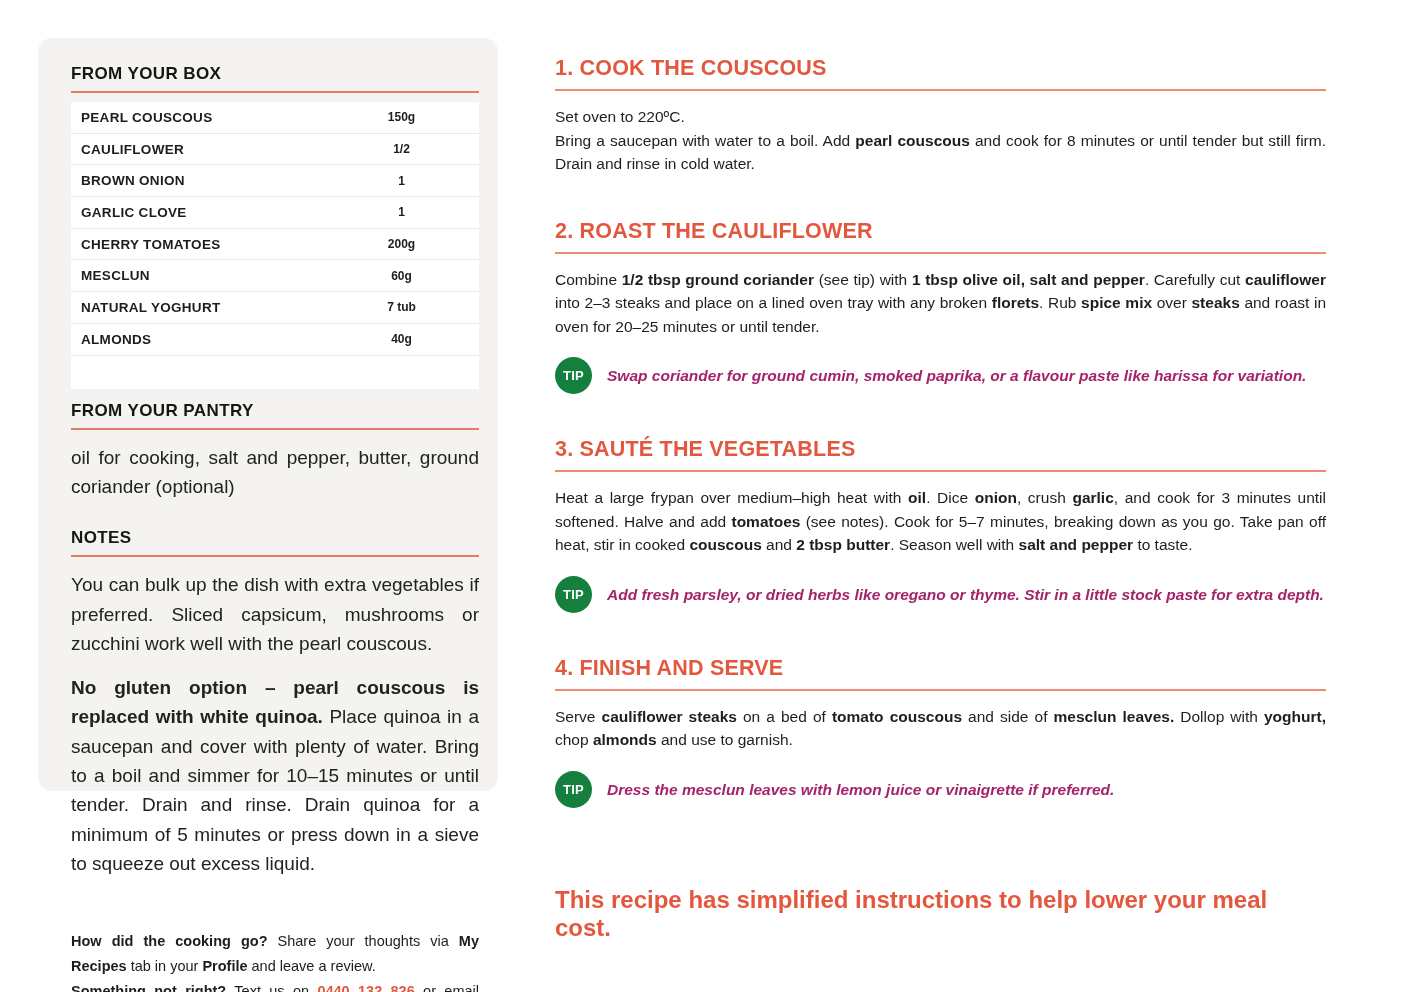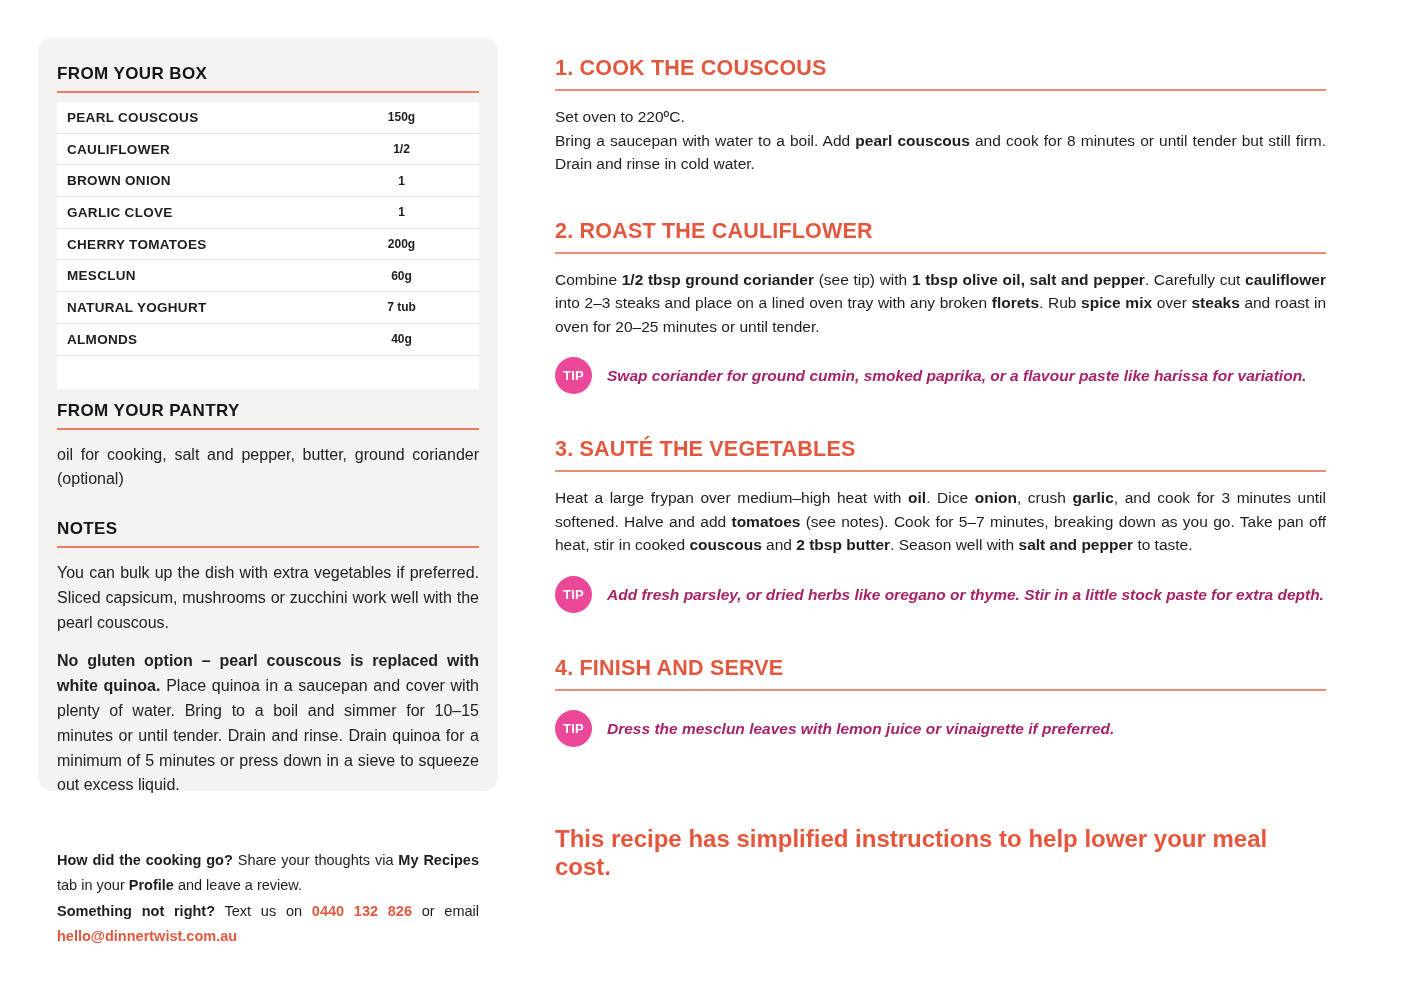--- a/index.html
+++ b/index.html
@@ -1,52 +1,52 @@
 <!DOCTYPE html>
 <html><head>
 <meta charset="utf-8">
 <style>
   * { margin:0; padding:0; box-sizing:border-box; }
   html,body { width:1403px; height:992px; background:#ffffff;
     font-family:"Liberation Sans", sans-serif; color:#1d1d1b; overflow:hidden; }
 
   
   .card { position:absolute; left:38px; top:38px; width:460px; height:753px;
-    background:#f4f3f1; border-radius:14px; padding:26px 19px 0 19px; }
+    background:#f4f3f1; border-radius:14px; padding:26px 19px 0 33px; }
 
   .side-title { font-size:17px; font-weight:bold; letter-spacing:0.4px; color:#161614; }
   .rule { border-top:2px solid #e87c63; margin-top:7px; }
 
   .ingredient-table { background:#ffffff; margin-top:9px; }
   .ing-row { display:flex; align-items:center; height:31.7px;
     border-bottom:1px solid #e9e8e5; }
   .ing-name { flex:1; font-size:13.5px; font-weight:bold; letter-spacing:0.3px;
     padding-left:10px; }
   .ing-qty { width:155px; text-align:center; font-size:12px; font-weight:bold; }
   .ing-spacer { height:33px; }
 
-  .side-para { font-size:16px; line-height:1.55; text-align:justify; color:#222220; }
+  .side-para { font-size:19px; line-height:1.55; text-align:justify; color:#222220; }
   .mt-pantry-title { margin-top:12px; }
   .mt-pantry-text  { margin-top:13px; }
   .mt-notes-title  { margin-top:27px; }
   .mt-notes-p1     { margin-top:13px; }
   .mt-notes-p2     { margin-top:14px; }
   .feedback { margin-top:50px; font-size:14.5px; line-height:1.74; text-align:justify; }
   .accent { color:#e2583e; }
 
   
   .main { position:absolute; left:555px; top:56px; width:771px; }
   .step { margin-bottom:43px; }
   .step-title { font-size:21.5px; font-weight:bold; color:#e2583e; letter-spacing:0.2px; }
   .step-rule { border-top:2px solid #ea8d74; margin-top:8px; }
   .step-body { margin-top:14px; font-size:15.5px; line-height:1.52;
     text-align:justify; color:#1e1e1c; }
   .tip-row { display:flex; align-items:flex-start; gap:15px; margin-top:19px; }
   .tip-badge { flex:0 0 auto; width:37px; height:37px; border-radius:50%;
-    background:#ec4899; color:#ffffff; font-size:13px; font-weight:bold;
+    background:#15803d; color:#ffffff; font-size:13px; font-weight:bold;
     display:flex; align-items:center; justify-content:center; letter-spacing:0.3px; }
   .tip-text { font-size:15.5px; font-weight:bold; font-style:italic;
     color:#a42369; line-height:1.5; padding-top:7px; }
   .footer-note { margin-top:78px; font-size:24px; font-weight:bold; color:#e4573d; }
 </style>
 </head>
 <body>
 
 <div class="card">
   <div class="side-title">FROM YOUR BOX</div>
@@ -128,20 +128,21 @@
     <div class="step-body"><span>Heat a large frypan over medium–high heat with </span><b>oil</b><span>. Dice </span><b>onion</b><span>, crush </span><b>garlic</b><span>, and cook for 3 minutes until softened. Halve and add </span><b>tomatoes</b><span> (see notes). Cook for 5–7 minutes, breaking down as you go. Take pan off heat, stir in cooked </span><b>couscous</b><span> and </span><b>2 tbsp butter</b><span>. Season well with </span><b>salt and pepper</b><span> to taste.</span></div>
     <div class="tip-row">
       <div class="tip-badge">TIP</div>
       <div class="tip-text">Add fresh parsley, or dried herbs like oregano or thyme. Stir in a little stock paste for extra depth.</div>
     </div>
   </div>
 
   <div class="step">
     <div class="step-title">4. FINISH AND SERVE</div>
     <div class="step-rule"></div>
+    <div class="step-body"><span>Serve </span><b>cauliflower steaks</b><span> on a bed of </span><b>tomato couscous</b><span> and side of </span><b>mesclun leaves.</b><span> Dollop with </span><b>yoghurt,</b><span> chop </span><b>almonds</b><span> and use to garnish.</span></div>
     <div class="tip-row">
       <div class="tip-badge">TIP</div>
       <div class="tip-text">Dress the mesclun leaves with lemon juice or vinaigrette if preferred.</div>
     </div>
   </div>
 
   <div class="footer-note">This recipe has simplified instructions to help lower your meal cost.</div>
 </div>
 
 </body></html>

